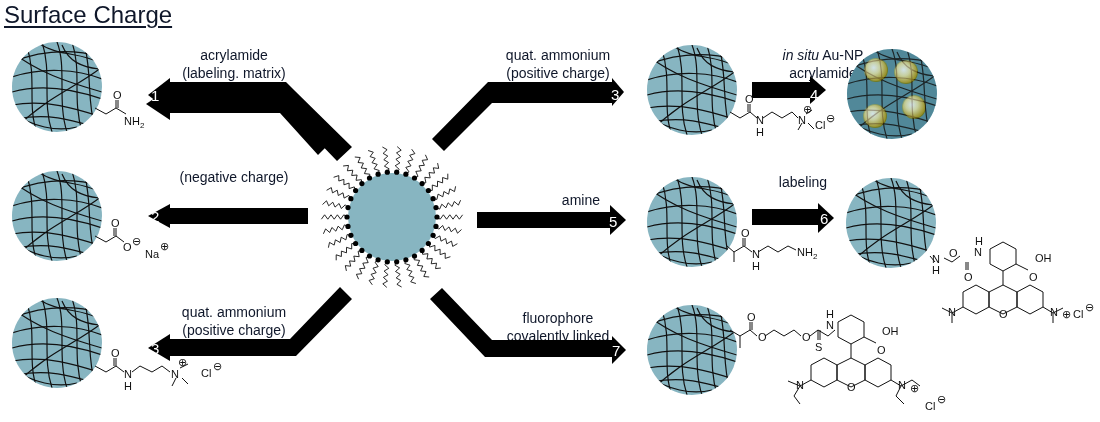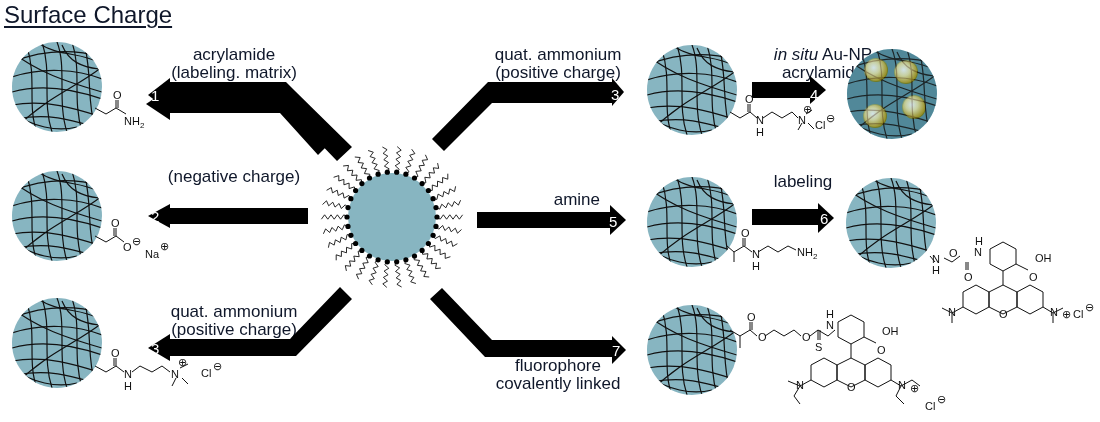--- a/index.html
+++ b/index.html
@@ -1,18 +1,18 @@
 <!DOCTYPE html>
 <html><head>
 <meta charset="utf-8">
 <style>
   html,body{margin:0;padding:0;background:#fff;}
   #stage{position:relative;width:1100px;height:422px;overflow:hidden;background:#fff;font-family:"Liberation Sans",sans-serif;color:#0f172a;padding-left:12px;}
   .heading{position:absolute;font-size:24px;text-decoration:underline;text-underline-offset:3px;text-decoration-thickness:2px;white-space:nowrap;}
-  .lbl{position:absolute;font-size:17px;line-height:18px;text-align:center;white-space:nowrap;}
+  .lbl{position:absolute;font-size:14px;line-height:18px;text-align:center;white-space:nowrap;}
   .lbl i{font-style:italic;}
   svg{position:absolute;left:0;top:0;}
   .chem{font-family:"Liberation Sans",sans-serif;font-size:11px;fill:#111;}
   .num{font-family:"Liberation Sans",sans-serif;font-size:15px;fill:#fff;}
 </style>
 </head>
 <body>
 
 <div id="stage">
 
@@ -36,21 +36,21 @@
   <div class="lbl" style="left:763px;top:46px;width:120px;">
     <div><i>in situ</i><span> Au-NP</span></div>
     <div>acrylamide</div>
   </div>
   <div class="lbl" style="left:500px;top:191px;width:100px;text-align:right;">
     <div>amine</div>
   </div>
   <div class="lbl" style="left:748px;top:173px;width:110px;">
     <div>labeling</div>
   </div>
-  <div class="lbl" style="left:482px;top:309px;width:152px;margin-top:48px;">
+  <div class="lbl" style="left:482px;top:309px;width:152px;">
     <div>fluorophore</div>
     <div>covalently linked</div>
   </div>
 
   <svg width="1100" height="422" viewBox="0 0 1100 422">
     <defs>
       <clipPath id="c1">
           <circle cx="0" cy="0" r="45"></circle>
         </clipPath>
       <radialGradient id="gold" cx="40%" cy="40%" r="60%">

